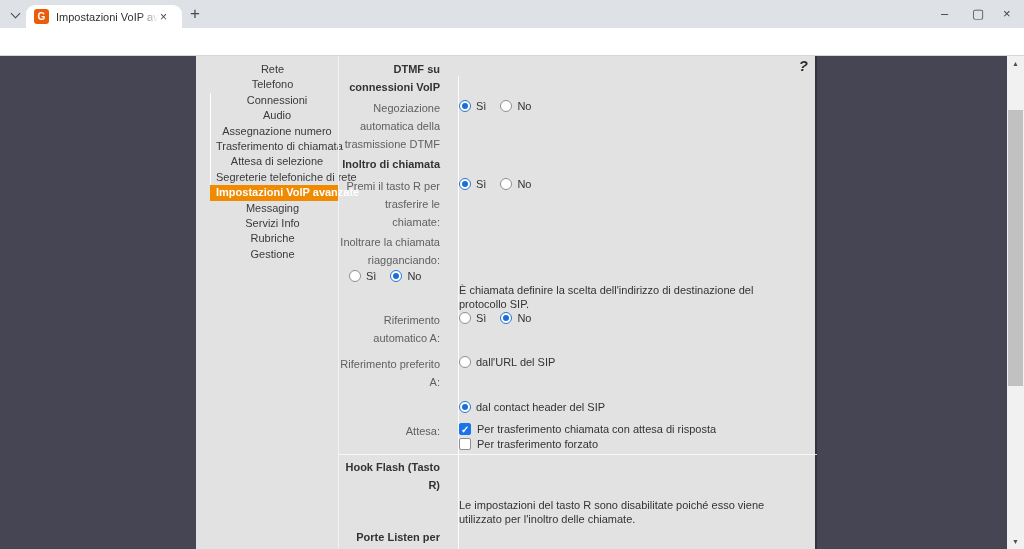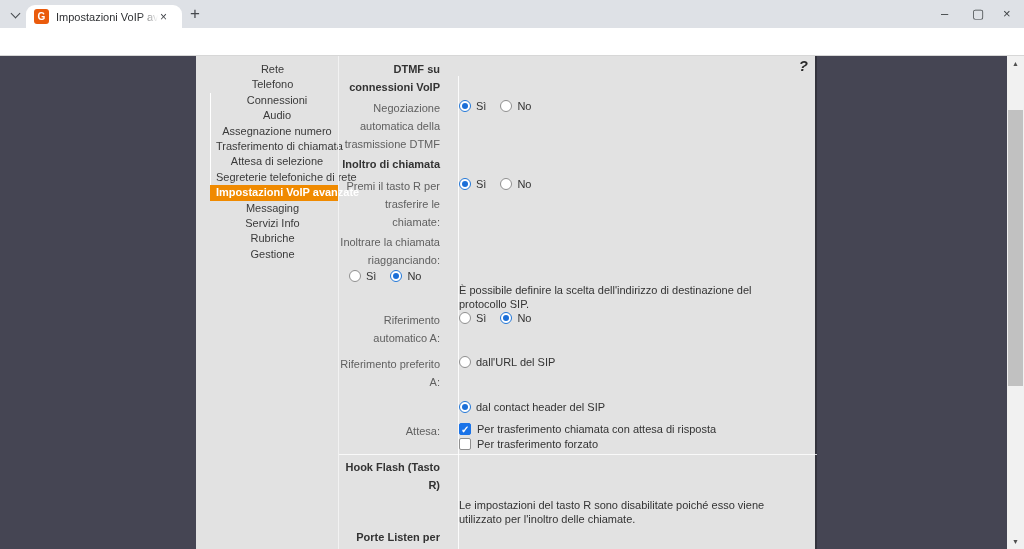--- a/index.html
+++ b/index.html
@@ -170,21 +170,21 @@
             <span class="radio"></span>
               <span class="rlbl">Sì</span>
             <span class="radio sel"></span>
               <span class="rlbl">No</span>
           </div>
         </div>
 
         <div class="row" style="margin-top:0;">
           <div class="lbl"></div>
           <div class="ctl">
-              <div class="note">È possibile definire la scelta dell'indirizzo di destinazione del protocollo SIP.</div>
+              <div class="note">È chiamata definire la scelta dell'indirizzo di destinazione del protocollo SIP.</div>
             </div>
         </div>
 
         <div class="row" style="margin-top:0;">
           <div class="lbl">Riferimento automatico A:</div>
           <div class="ctl radios">
             <span class="radio"></span>
               <span class="rlbl">Sì</span>
             <span class="radio sel"></span>
               <span class="rlbl">No</span>

